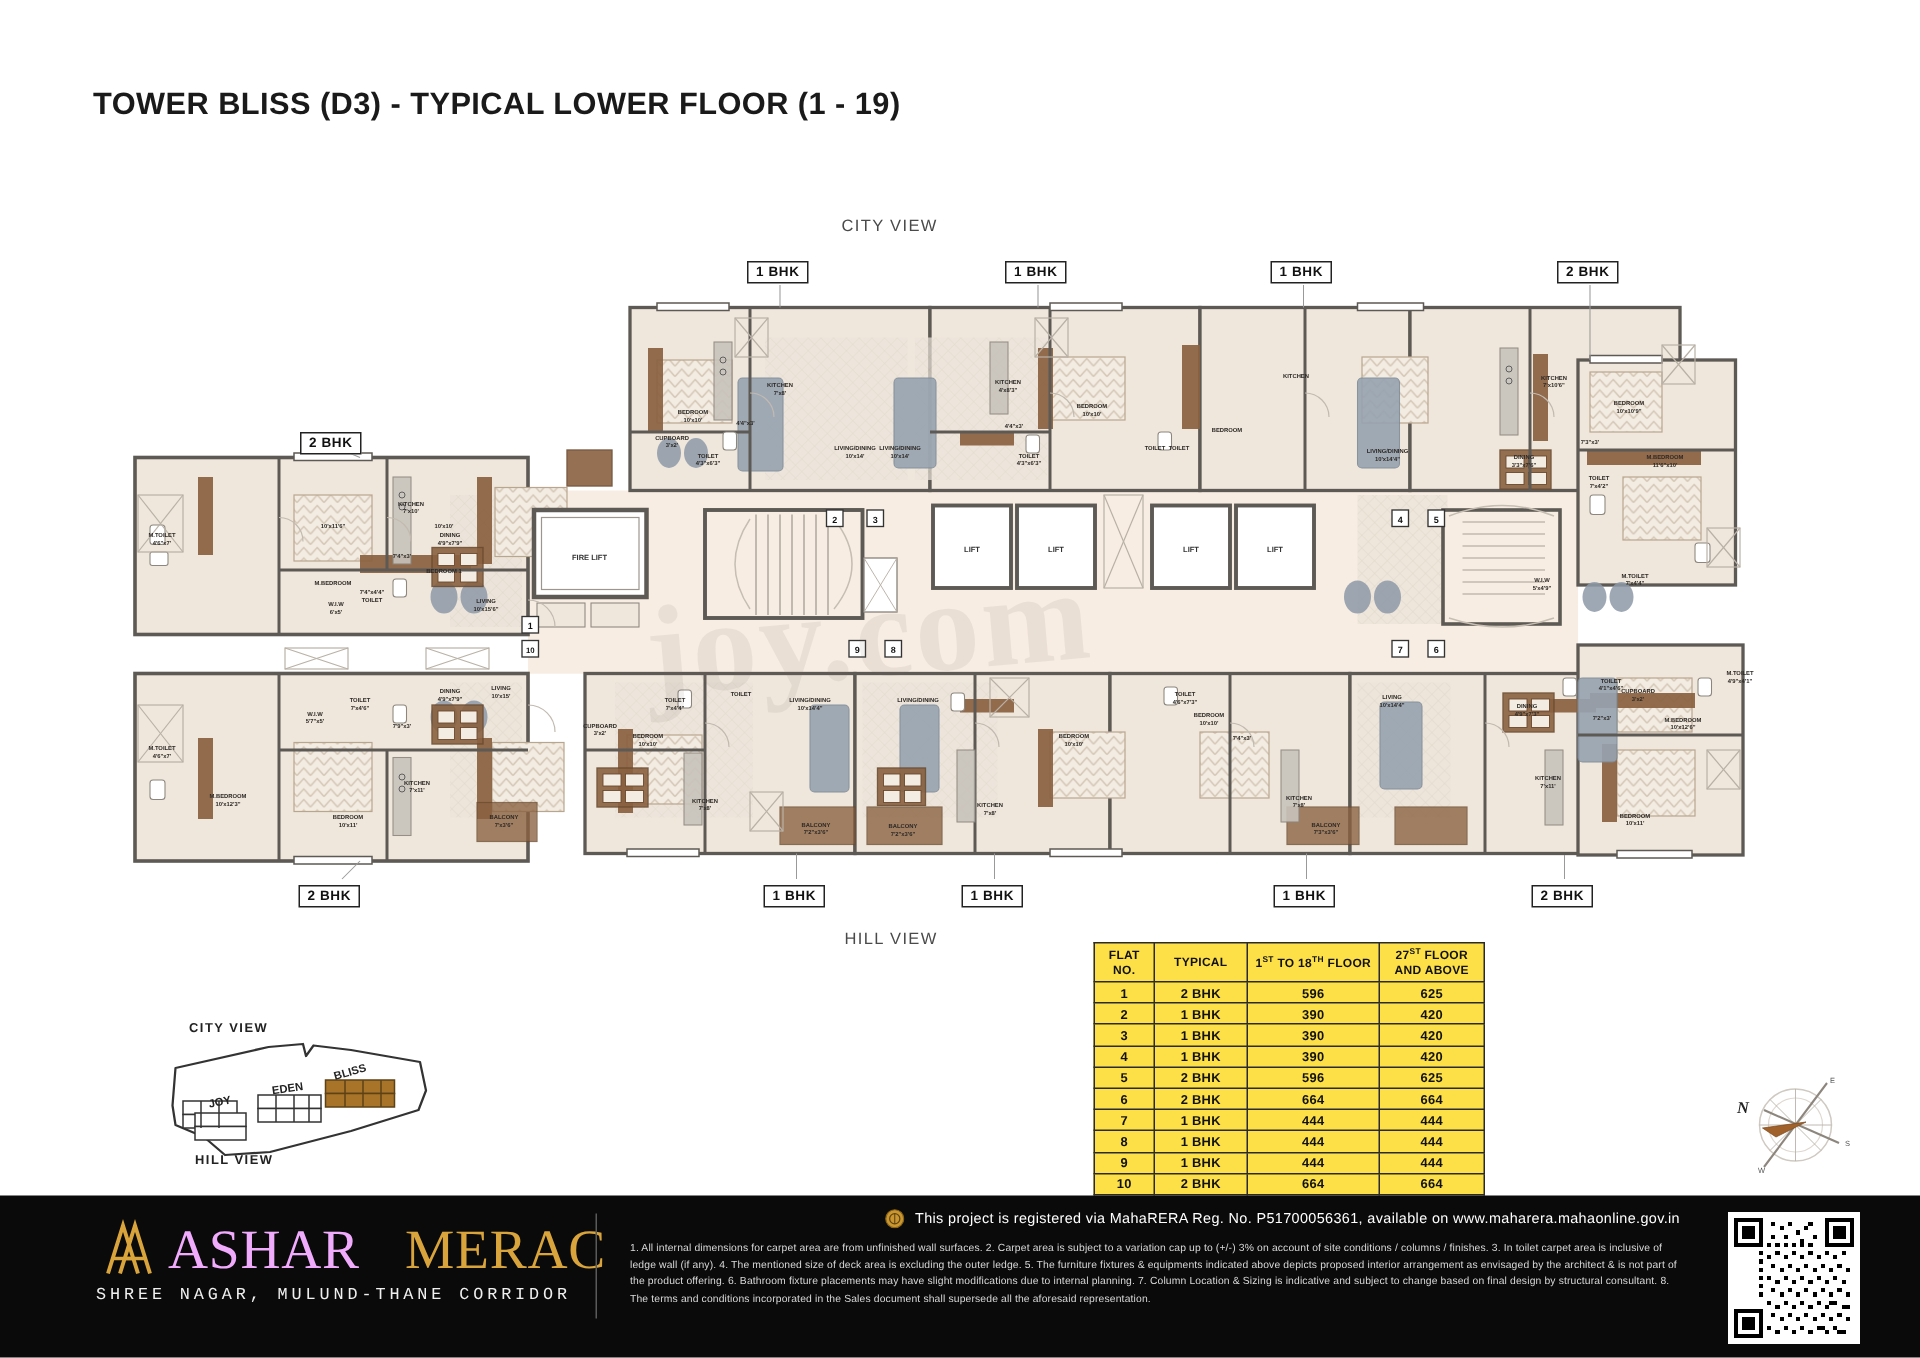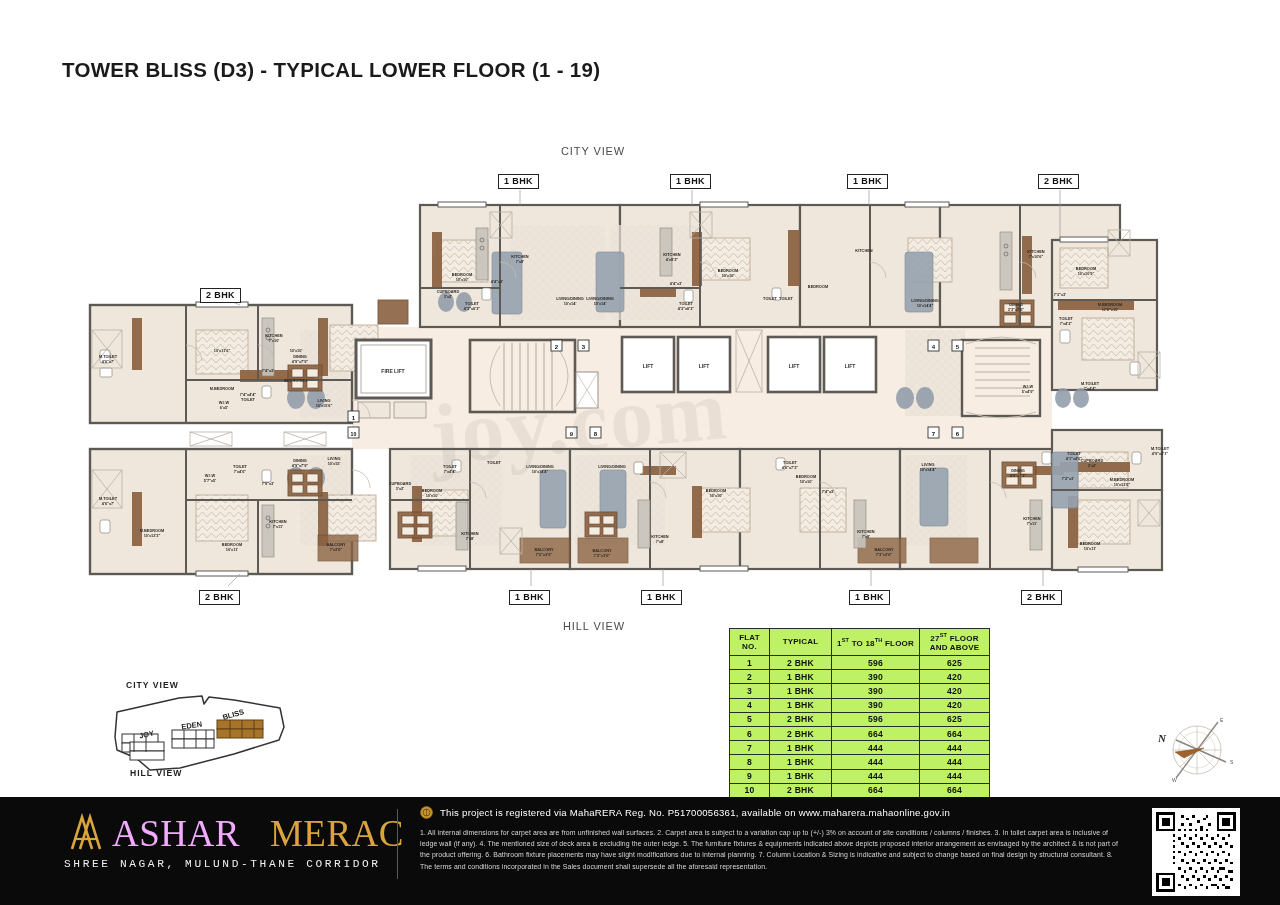--- a/index.html
+++ b/index.html
@@ -47,21 +47,21 @@
     font-size: 86px; font-weight: 700; letter-spacing: 2px;
     color: rgba(120,110,100,0.10);
     transform: rotate(-5deg);
     white-space: nowrap; user-select: none;
   }
 
   
   .flat-table {
     position: absolute; left: 729px; top: 628px;
     border-collapse: collapse;
-    background: #bef264;
+    background: #fde047;
     font-size: 8.4px;
   }
   .flat-table th, .flat-table td {
     border: 1px solid #2a2a2a;
     text-align: center;
     font-weight: 700;
     color: #111;
     letter-spacing: .2px;
   }
   .flat-table thead th { padding: 3px 4px; font-size: 8px; line-height: 1.15; }
@@ -100,21 +100,21 @@
   }
   .logo-sub {
     margin-top: 7px; margin-left: 2px;
     font-size: 11.2px; color: #f0f0f0; letter-spacing: 2.6px; font-weight: 400; font-family: Liberation Mono, monospace;
   }
   .vdivide {
     position: absolute; left: 397px; top: 12px; width: 1px; height: 70px;
     background: #5a5a5a;
   }
   .rera-block { position: absolute; left: 420px; top: 9px; width: 700px; }
-  .rera-line { display: flex; align-items: center; gap: 7px; }
+  .rera-line { display: flex; align-items: center; gap: 7px; justify-content: flex-end; }
   .rera-icon { width: 13px; height: 13px; flex: 0 0 auto; }
   .rera-text { font-size: 9.6px; color: #ffffff; letter-spacing: .25px; }
   .disclaimer {
     margin-top: 8px; font-size: 6.9px; color: #d8d8d8;
     line-height: 1.62; letter-spacing: .1px; text-align: left;
   }
   .qr-box {
     position: absolute; left: 1152px; top: 808px;
     width: 88px; height: 88px; background: #fff; padding: 4px;
   }

